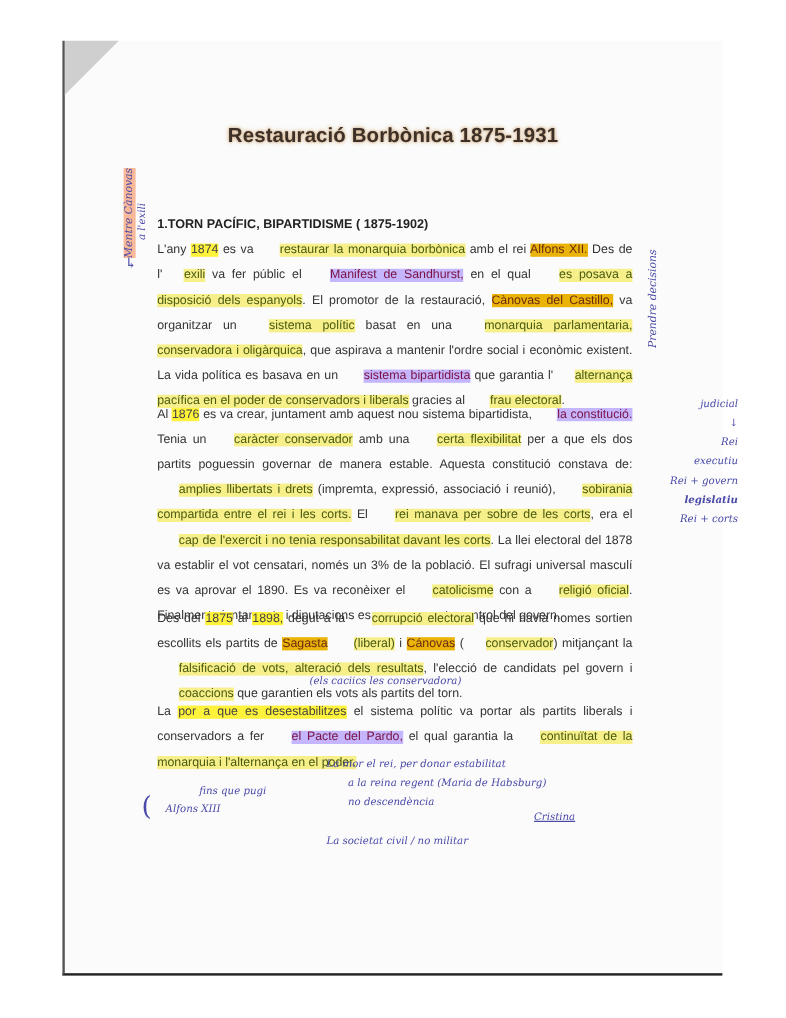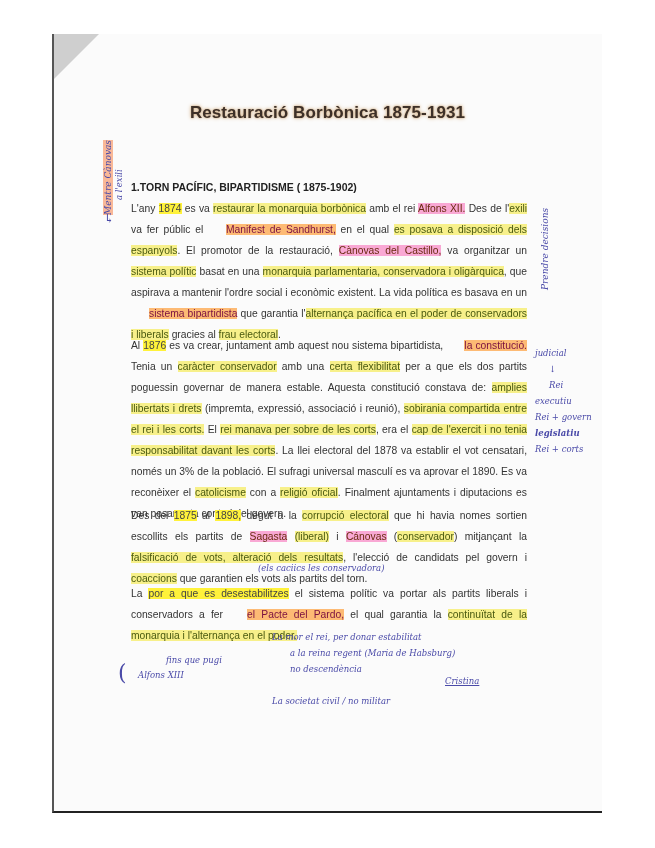--- a/index.html
+++ b/index.html
@@ -7,24 +7,24 @@
          font-family:"Liberation Sans", sans-serif; }
   .page { position:absolute; left:52px; top:34px; width:550px; height:779px; background:#fbfbfb;
           border-left:2px solid #555; border-bottom:2px solid #222; box-sizing:border-box; }
   .corner { position:absolute; left:54px; top:34px; width:0; height:0;
             border-top:45px solid #cfcfcf; border-right:45px solid transparent; }
   .title { position:absolute; left:0; width:655px; top:103px; text-align:center; font-weight:bold;
            font-size:17px; color:#3d3028; text-shadow:0 0 4px #d8b890, 0 0 2px #c9a070; letter-spacing:0.1px; }
   .heading { position:absolute; left:131px; top:181px; font-weight:bold; font-size:10.5px; color:#222; }
   .para { position:absolute; left:131px; width:396px; font-size:10.3px; line-height:21px; color:#333;
           text-align:justify; }
-  .y { background:#f7f08a; color:#4a5a10; }
+  .y { background:#f7f08a; color:#4a5a10;margin-left:18px; }
   .yb { background:#fff23a; color:#444; }
-  .o { background:#f9a8d4; color:#6a2a10; }
-  .p { background:#fdba74; color:#7a1040;margin-left:18px; }
+  .o { background:#eab308; color:#6a2a10; }
+  .p { background:#c4b5fd; color:#7a1040;margin-left:18px; }
   .hand { position:absolute; font-family:"DejaVu Serif", serif; font-style:italic; color:#4a4aa8;
           font-size:8.5px; white-space:nowrap; }
   .vert { transform:rotate(-90deg); transform-origin:left top; }
   .margin-hl { background:#f9b898; }
 </style>
 </head>
 <body>
 
 <div class="page"></div>
 <div class="corner"></div>
@@ -35,21 +35,21 @@
 <div class="para" id="p0" style="top:198px;"><span>L'any </span><span class="yb">1874</span><span> es va </span><span class="y">restaurar la monarquia borbònica</span><span> amb el rei </span><span class="o">Alfons XII.</span><span> Des de l'</span><span class="y">exili</span><span> va fer públic el </span><span class="p">Manifest de Sandhurst,</span><span> en el qual </span><span class="y">es posava a disposició dels espanyols</span><span>. El promotor de la restauració, </span><span class="o">Cànovas del Castillo,</span><span> va organitzar un </span><span class="y">sistema polític</span><span> basat en una </span><span class="y">monarquia parlamentaria, conservadora i oligàrquica</span><span>, que aspirava a mantenir l'ordre social i econòmic existent. La vida política es basava en un </span><span class="p">sistema bipartidista</span><span> que garantia l'</span><span class="y">alternança pacífica en el poder de conservadors i liberals</span><span> gracies al </span><span class="y">frau electoral</span><span>.</span></div>
 <div class="para" id="p1" style="top:335px;"><span>Al </span><span class="yb">1876</span><span> es va crear, juntament amb aquest nou sistema bipartidista, </span><span class="p">la constitució.</span><span> Tenia un </span><span class="y">caràcter conservador</span><span> amb una </span><span class="y">certa flexibilitat</span><span> per a que els dos partits poguessin governar de manera estable. Aquesta constitució constava de: </span><span class="y">amplies llibertats i drets</span><span> (impremta, expressió, associació i reunió), </span><span class="y">sobirania compartida entre el rei i les corts.</span><span> El </span><span class="y">rei manava per sobre de les corts</span><span>, era el </span><span class="y">cap de l'exercit i no tenia responsabilitat davant les corts</span><span>. La llei electoral del 1878 va establir el vot censatari, només un 3% de la població. El sufragi universal masculí es va aprovar el 1890. Es va reconèixer el </span><span class="y">catolicisme</span><span> con a </span><span class="y">religió oficial</span><span>. Finalment ajuntaments i diputacions es van posar sota control del govern.</span></div>
 <div class="para" id="p2" style="top:505px;"><span>Des del </span><span class="yb">1875</span><span> al </span><span class="yb">1898,</span><span> degut a la </span><span class="y">corrupció electoral</span><span> que hi havia nomes sortien escollits els partits de </span><span class="o">Sagasta</span><span> </span><span class="y">(liberal)</span><span> i </span><span class="o">Cánovas</span><span> (</span><span class="y">conservador</span><span>) mitjançant la </span><span class="y">falsificació de vots, alteració dels resultats</span><span>, l'elecció de candidats pel govern i </span><span class="y">coaccions</span><span> que garantien els vots als partits del torn.</span></div>
 <div class="para" id="p3" style="top:583px;"><span>La </span><span class="yb">por a que es desestabilitzes</span><span> el sistema polític va portar als partits liberals i conservadors a fer </span><span class="p">el Pacte del Pardo,</span><span> el qual garantia la </span><span class="y">continuïtat de la monarquia i l'alternança en el poder.</span></div>
 
 <div class="hand vert" style="left:103px; top:215px; font-size:9px;"><span class="margin-hl">Mentre Cànovas</span></div>
 <div class="hand vert" style="left:114px; top:200px;">a l'exili</div>
 <div class="hand" style="left:104px; top:212px; font-size:12px;">↳</div>
 <div class="hand vert" style="left:540px; top:290px; font-size:9px;">Prendre decisions</div>
 
-<div id="rightlist" style="position:absolute; left:535px; top:348px; width:80px;">
+<div id="rightlist" style="position:absolute; left:535px; top:332px; width:80px;text-align:right;">
     <div class="hand" style="position: relative; height: 16px; padding-left: 0px;">judicial</div>
     <div class="hand" style="position: relative; height: 16px; padding-left: 14px;">↓</div>
     <div class="hand" style="position: relative; height: 16px; padding-left: 14px;">Rei</div>
     <div class="hand" style="position: relative; height: 16px; padding-left: 0px;">executiu</div>
     <div class="hand" style="position: relative; height: 16px; padding-left: 0px;">Rei + govern</div>
     <div class="hand" style="position: relative; height: 16px; padding-left: 0px; font-weight: bold;">legislatiu</div>
     <div class="hand" style="position: relative; height: 16px; padding-left: 0px;">Rei + corts</div>
   </div>
 
 <div class="hand" style="left:258px; top:563px;">(els caciics les conservadora)</div>

